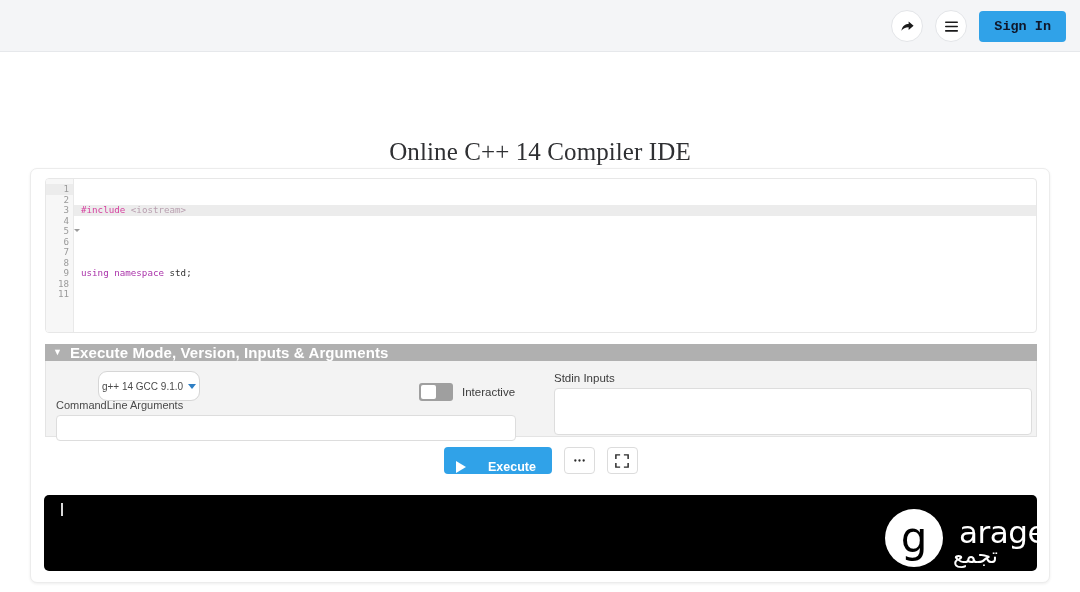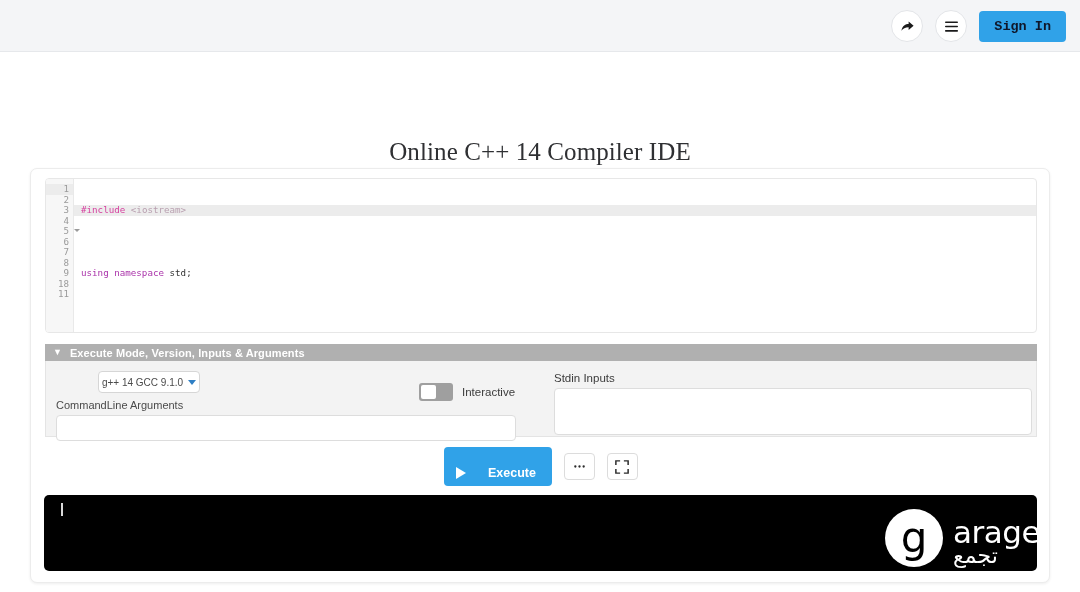--- a/index.html
+++ b/index.html
@@ -126,38 +126,38 @@
     position: absolute; left: 14px; top: 175px;
     width: 992px; height: 17px;
     background: #b0b0b0;
     display: flex; align-items: center;
     padding-left: 8px;
   }
   .exec-bar .chev {
     color: #ffffff; font-size: 9px; margin-right: 8px; line-height: 1;
   }
   .exec-bar .lbl {
-    color: #ffffff; font-size: 11px; font-weight: 700;
+    color: #ffffff; font-size: 15px; font-weight: 700;
     letter-spacing: 0.1px;
   }
 
   .exec-body {
     position: absolute; left: 14px; top: 192px;
     width: 992px; height: 76px;
     background: #f3f3f3;
     border: 1px solid #e4e4e4;
     border-top: none;
   }
 
   .version-select {
     position: absolute; left: 52px; top: 10px;
-    width: 102px; height: 22px;
+    width: 102px; height: 30px;
     background: #ffffff;
     border: 1px solid #d6d6d6;
-    border-radius: 4px;
+    border-radius: 9px;
     display: flex; align-items: center; justify-content: center;
     font-size: 10px; color: #4a4a4a;
     cursor: pointer; gap: 5px;
   }
   .version-select .chev-d {
     width: 0; height: 0;
     border-left: 4px solid transparent;
     border-right: 4px solid transparent;
     border-top: 5px solid #2f7fc4;
   }
@@ -208,21 +208,21 @@
     font-family: "Liberation Sans", sans-serif;
     color: #333;
   }
 
   
   .actions {
     position: absolute; left: 0; top: 278px; width: 1020px;
     display: flex; justify-content: center; align-items: center; gap: 12px;
   }
   .execute-btn {
-    height: 39px; padding: 12px 16px 0 12px;
+    height: 27px; padding: 12px 16px 0 12px;
     background: #30a2e8; border: none; border-radius: 4px;
     color: #ffffff; font-size: 12.5px; font-weight: 700;
     display: flex; align-items: center; gap: 22px;
     cursor: pointer;
     font-family: "Liberation Sans", sans-serif;
   }
   .play {
     width: 0; height: 0;
     border-top: 6px solid transparent;
     border-bottom: 6px solid transparent;
@@ -264,21 +264,21 @@
   }
   .wm-g {
     position: absolute; left: 4px; top: 14px;
     width: 58px; height: 58px;
     display: flex; align-items: center; justify-content: center;
     font-size: 42px; color: #000000;
     font-family: "DejaVu Sans", sans-serif;
     line-height: 1;
   }
   .wm-word {
-    position: absolute; left: 72px; top: 22px;
+    position: absolute; left: 78px; top: 22px;
     font-size: 31px; color: #ffffff;
     font-family: "DejaVu Sans", sans-serif;
     letter-spacing: -0.5px;
     line-height: 1;
   }
   .wm-ar {
     position: absolute; left: 72px; top: 50px;
     font-size: 22px; color: #ffffff;
     font-family: "DejaVu Sans", sans-serif;
     line-height: 1;

